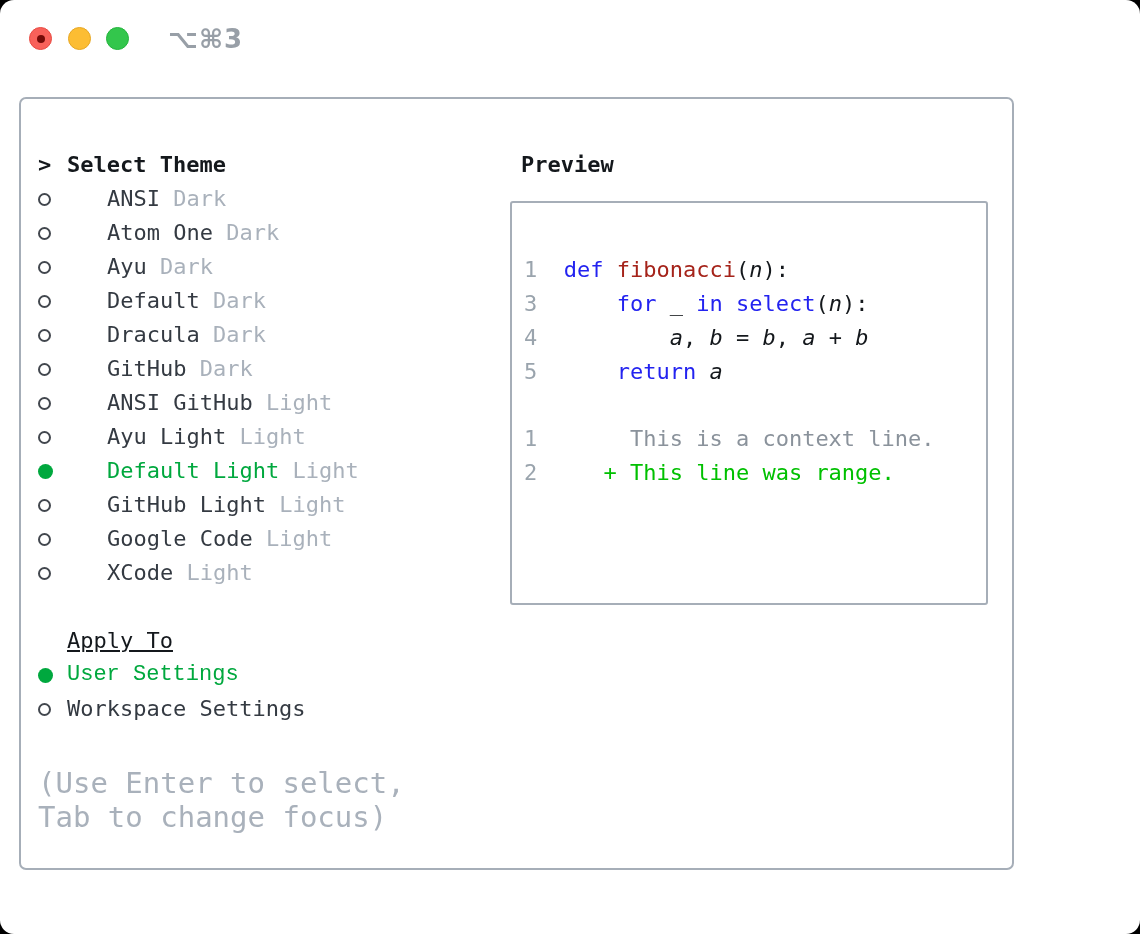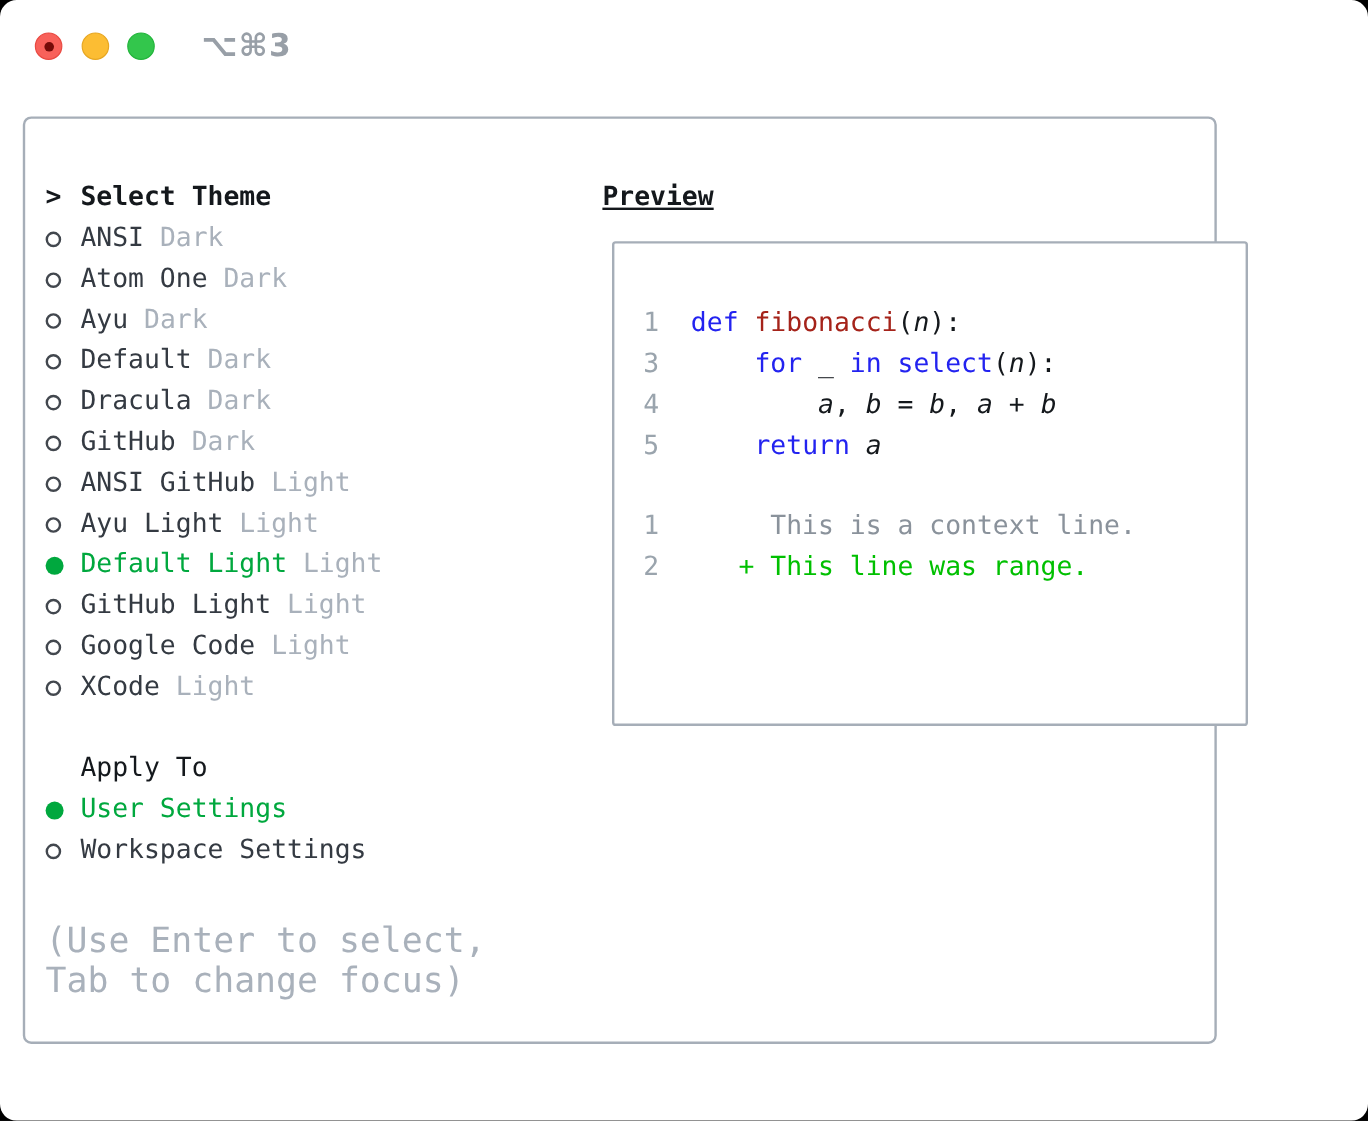--- a/index.html
+++ b/index.html
@@ -45,40 +45,40 @@
     position:absolute;left:19px;top:97px;width:995px;height:773px;
     border:2px solid var(--border);border-radius:7px;background:#fff;
   }
   .left-col{position:absolute;left:17px;top:49px;font-size:22px;line-height:34px;}
   .row{height:34px;display:flex;align-items:center;white-space:pre;}
   .bullet-col{width:29px;display:flex;align-items:center;}
   .radio{width:13px;height:13px;border-radius:50%;border:2px solid #42474e;background:transparent;}
   .radio.on{width:15px;height:15px;border:none;background:var(--accent-green);}
   .cursor-col{width:29px;font-weight:bold;color:var(--text-black);}
   .hdr{font-weight:bold;color:var(--text-black);}
-  .theme-name{color:var(--text-dark);}
+  .theme-name{color:var(--text-dark);margin-left:40px;}
   .theme-name.sel{color:var(--accent-green);}
   .variant{color:var(--muted);}
   .spacer{height:34px;}
-  .section-label{color:var(--text-black);}
+  .section-label{color:var(--text-black);text-decoration:underline;}
   .opt-name{color:var(--text-dark);}
-  .opt-name.sel{color:var(--accent-green);}
+  .opt-name.sel{color:var(--accent-green);font-family:Liberation Mono, monospace;}
   .help{
     margin-top:40px;max-width:420px;color:var(--muted);
     white-space:normal;line-height:34px;font-size:29px;
   }
   
   .preview-label{
-    position:absolute;left:481px;top:49px;height:34px;line-height:34px;
-    font-size:22px;font-weight:bold;color:var(--text-black);text-decoration:underline;
+    position:absolute;left:500px;top:49px;height:34px;line-height:34px;
+    font-size:22px;font-weight:bold;color:var(--text-black);
   }
   .preview-box{
-    position:absolute;left:489px;top:102px;width:530px;height:404px;
+    position:absolute;left:489px;top:102px;width:478px;height:404px;
     border:2px solid var(--border);border-radius:3px;background:#fff;
-    padding:50px 0 0 24px;font-size:22px;line-height:34px;overflow:hidden;
+    padding:50px 0 0 12px;font-size:22px;line-height:34px;overflow:hidden;
   }
   .code-line{height:34px;white-space:pre;color:var(--text-black);}
   .ln{display:inline-block;width:1ch;margin-right:2ch;color:var(--linenum);text-align:right;}
   .tok-kw{color:var(--keyword);}
   .tok-fn{color:var(--func);}
   .tok-var{font-style:italic;color:var(--text-black);}
   .tok-plain{color:var(--text-black);}
   .tok-ctx{color:var(--context);}
   .tok-del{color:var(--diff-del);}
   .tok-add{color:var(--diff-add);}

